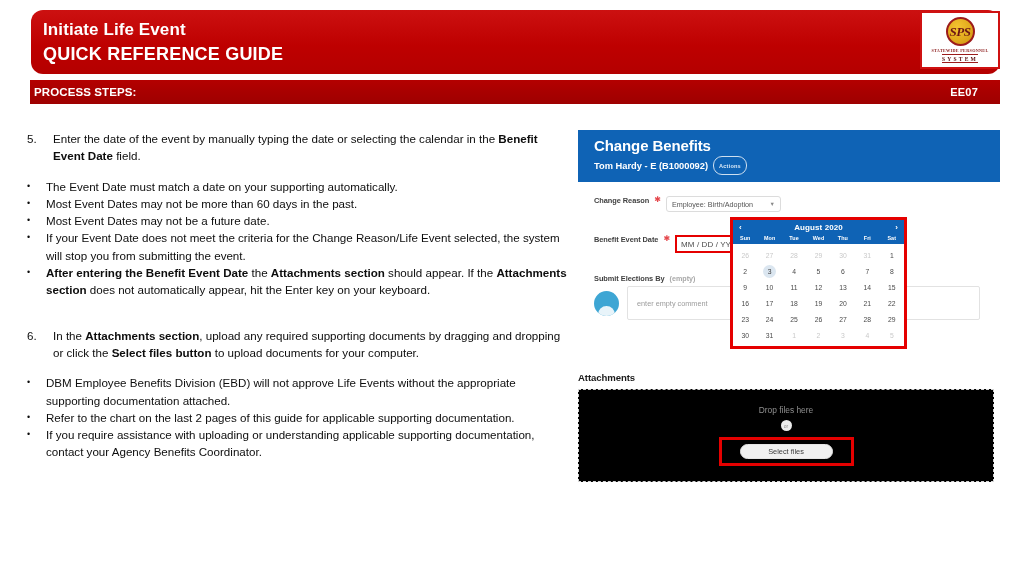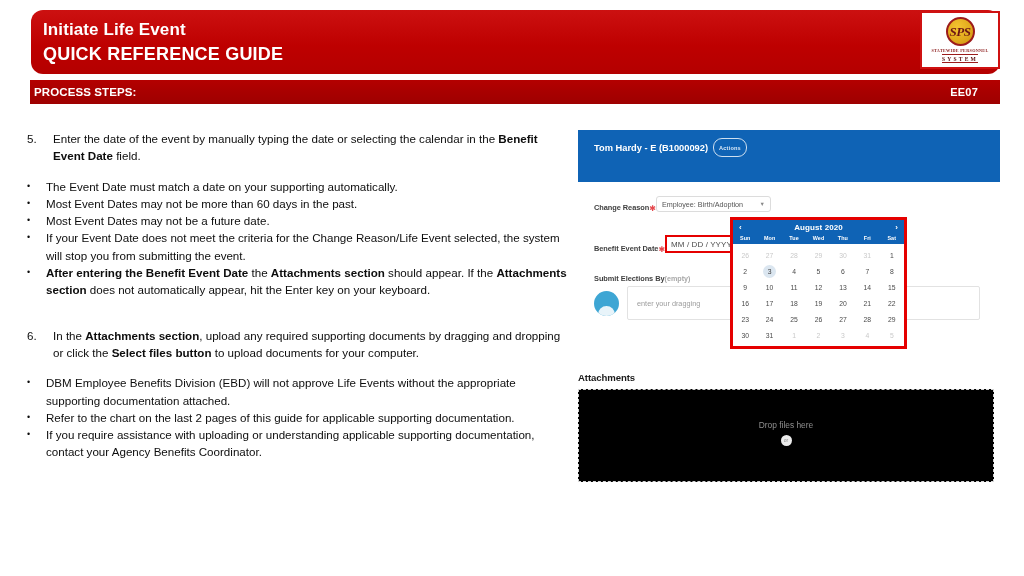--- a/index.html
+++ b/index.html
@@ -223,21 +223,22 @@
 
   .wd-form {
     position: relative;
     width: 422px;
     height: 160px;
     background: #ffffff;
   }
   .field-row {
     position: absolute;
     display: flex;
-    align-items: flex-end;
+    align-items: flex-start;
+    gap: 5px;
   }
   .field-label {
     font-size: 7.4px;
     color: #3f3f3f;
     font-weight: bold;
     letter-spacing: -0.05px;
   }
   .req-star { color: #e5484d; font-size: 8px; line-height: 7px; }
   .select-box {
     width: 115px;
@@ -516,20 +517,21 @@
       <li>
         <span class="bullet-dot">•</span>
         <span class="bullet-text"><span>If you require assistance with uploading or understanding applicable supporting documentation, contact your Agency Benefits Coordinator.</span></span>
       </li>
     </ul>
 </div>
 
 <div class="shot">
 
   <div class="wd-header">
+    <div class="wd-title">Change Benefits</div>
     <div class="wd-sub">
       <span>Tom Hardy - E (B1000092)</span>
       <span class="wd-actions">Actions</span>
     </div>
   </div>
 
   <div class="wd-form">
 
     <div class="field-row" style="left:16px; top:14px;">
       <span class="field-label">Change Reason</span>
@@ -550,21 +552,21 @@
     </div>
 
     <div class="field-row" style="left:16px; top:92px;">
       <span class="field-label">Submit Elections By</span>
       <span class="empty-val">(empty)</span>
     </div>
 
     <div class="comment-row">
       <span class="avatar"></span>
       <span class="comment-box">
-        <span class="comment-ph">enter your dragging</span>
+        <span class="comment-ph">enter empty comment</span>
       </span>
     </div>
   </div>
 </div>
 
 <div class="cal-popup">
   <div class="cal-top">
     <span class="cal-nav">‹</span>
     <span class="cal-month">August 2020</span>
     <span class="cal-nav">›</span>
@@ -706,14 +708,17 @@
         <span>5</span>
       </div>
     </div>
 </div>
 
 <div class="attach-wrap">
   <div class="attach-title">Attachments</div>
   <div class="dropzone">
     <div class="drop-text">Drop files here</div>
     <div class="drop-or">or</div>
+    <div class="sel-files-hl">
+      <div class="sel-files-btn">Select files</div>
+    </div>
   </div>
 </div>
 
 </body></html>

